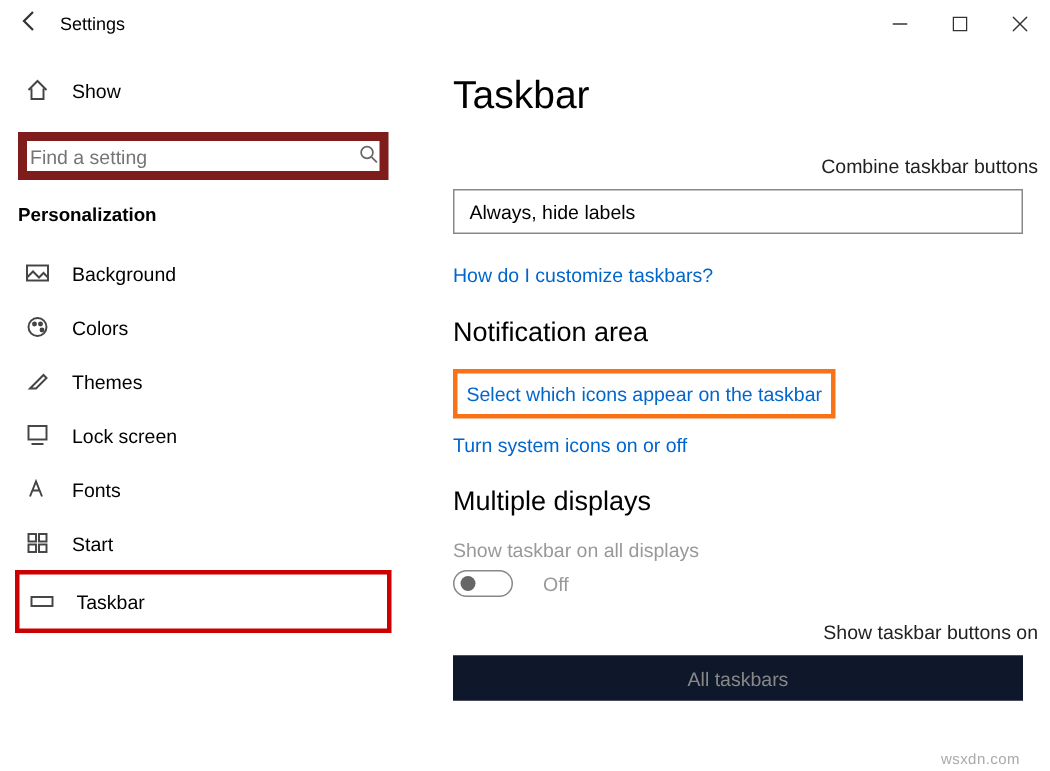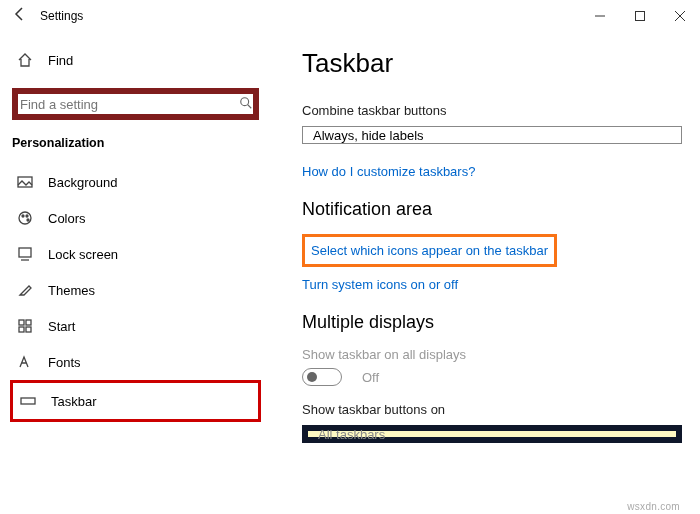--- a/index.html
+++ b/index.html
@@ -109,24 +109,25 @@
   .content h1 {
     font-weight: 400;
     font-size: 26px;
     margin: 0 0 24px 0;
   }
   .content-scroll { padding-right: 8px; }
   .field-label {
     font-size: 13px;
     color: #222;
     margin-bottom: 8px;
+    text-align: right;
   }
   .select-box {
     border: 1px solid #888;
-    height: 18px;
+    height: 30px;
     display: flex;
     align-items: center;
     padding: 0 10px;
     font-size: 13px;
     max-width: 380px;
     cursor: pointer;
     margin-bottom: 20px;
   }
   .link {
     color: #0066cc;
@@ -170,23 +171,24 @@
     width: 10px;
     height: 10px;
     border-radius: 50%;
     background: #666;
     position: absolute;
     top: 3px;
     left: 4px;
   }
   .toggle-text { color: #999; font-size: 13px; }
   .select-box.disabled {
-    background: #fef9c3;
-    border: 6px solid #0f172a;
+    background: #0f172a;
+    border: 1px solid #0f172a;
     color: #888;
+    justify-content: center;
   }
   .watermark {
     position: absolute;
     bottom: 2px;
     right: 20px;
     font-size: 10px;
     color: #aaa;
     letter-spacing: 0.3px;
   }
 </style>
@@ -221,21 +223,21 @@
 
 <div class="container">
 
   <div class="sidebar">
     <div class="home-row">
       <span class="icon-slot">
         <svg viewBox="0 0 16 16">
             <path d="M2 8 L8 2 L14 8 M4 7 V14 H12 V7"></path>
           </svg>
       </span>
-      <span>Find</span>
+      <span>Show</span>
     </div>
     <div class="searchbox">
       <input placeholder="Find a setting" style="">
       <span class="sicon">
         <svg viewBox="0 0 16 16" width="14" height="14">
             <circle cx="6.5" cy="6.5" r="4.5" stroke="#666" fill="none" stroke-width="1.3"></circle>
             <line x1="10" y1="10" x2="14" y2="14" stroke="#666" stroke-width="1.3"></line>
           </svg>
       </span>
     </div>
@@ -257,52 +259,52 @@
             <circle cx="6" cy="6" r="1" fill="#444"></circle>
             <circle cx="10" cy="6" r="1" fill="#444"></circle>
             <circle cx="11" cy="10" r="1" fill="#444"></circle>
           </svg>
       </span>
       <span>Colors</span>
     </div>
     <div class="nav-item">
       <span class="icon-slot">
         <svg viewBox="0 0 16 16">
+            <path d="M3 13 L5 11 L12 4 L14 6 L7 13 L3 13 Z"></path>
+          </svg>
+      </span>
+      <span>Themes</span>
+    </div>
+    <div class="nav-item">
+      <span class="icon-slot">
+        <svg viewBox="0 0 16 16">
             <rect x="2" y="2" width="12" height="9"></rect>
             <line x1="4" y1="14" x2="12" y2="14"></line>
           </svg>
       </span>
       <span>Lock screen</span>
     </div>
     <div class="nav-item">
       <span class="icon-slot">
-        <svg viewBox="0 0 16 16">
-            <path d="M3 13 L5 11 L12 4 L14 6 L7 13 L3 13 Z"></path>
-          </svg>
-      </span>
-      <span>Themes</span>
+        <svg viewBox="0 0 16 16" stroke-width="1">
+            <path d="M3 13 L7 3 L11 13 M4.5 9 H9.5"></path>
+          </svg>
+      </span>
+      <span>Fonts</span>
     </div>
     <div class="nav-item">
       <span class="icon-slot">
         <svg viewBox="0 0 16 16">
             <rect x="2" y="2" width="5" height="5"></rect>
             <rect x="9" y="2" width="5" height="5"></rect>
             <rect x="2" y="9" width="5" height="5"></rect>
             <rect x="9" y="9" width="5" height="5"></rect>
           </svg>
       </span>
       <span>Start</span>
-    </div>
-    <div class="nav-item">
-      <span class="icon-slot">
-        <svg viewBox="0 0 16 16" stroke-width="1">
-            <path d="M3 13 L7 3 L11 13 M4.5 9 H9.5"></path>
-          </svg>
-      </span>
-      <span>Fonts</span>
     </div>
     <div class="redbox-sidebar">
       <div class="nav-item">
         <span class="icon-slot">
           <svg viewBox="0 0 16 16">
               <rect x="1" y="5" width="14" height="6"></rect>
             </svg>
         </span>
         <span>Taskbar</span>
       </div>

